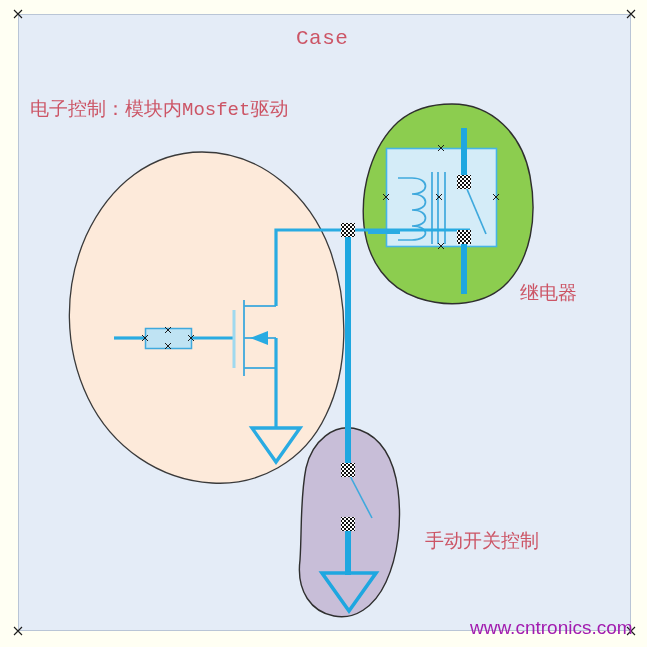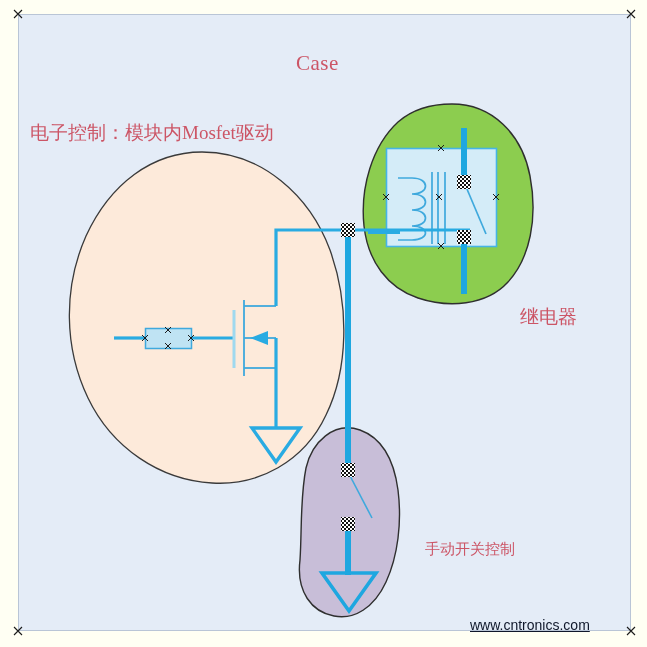--- a/index.html
+++ b/index.html
@@ -19,53 +19,51 @@
     position: absolute;
     left: 0;
     top: 0;
     width: 647px;
     height: 647px;
   }
   .lbl {
     position: absolute;
     white-space: nowrap;
     color: #cc5566;
-    font-family: Liberation Serif, serif;
-    margin-top: 24px;
+    font-family: Liberation Mono, monospace;
   }
   #label-case {
     left: 296px;
     top: 27px;
     font-size: 21px;
     letter-spacing: 0.5px;
   }
   #label-electronic {
     left: 30px;
     top: 96px;
     font-size: 19px;
   }
   #label-relay {
     left: 520px;
     top: 280px;
     font-size: 19px;
   }
   #label-manual {
     left: 425px;
-    top: 516px;
-    font-size: 15px;
+    top: 528px;
+    font-size: 19px;
   }
   #watermark {
     position: absolute;
     left: 470px;
     top: 617px;
-    font-size: 14px;
-    color: #0f172a;
+    font-size: 19px;
+    color: #a21caf;
     font-family: "Liberation Sans", "DejaVu Sans", sans-serif;
     white-space: nowrap;
-    text-decoration: underline;
   }
 </style>
 </head>
 <body>
 
 <div id="stage">
 
   <svg id="canvas-svg" viewBox="0 0 647 647">
     <defs>
       <pattern id="nodepat" width="4" height="4" patternUnits="userSpaceOnUse">

